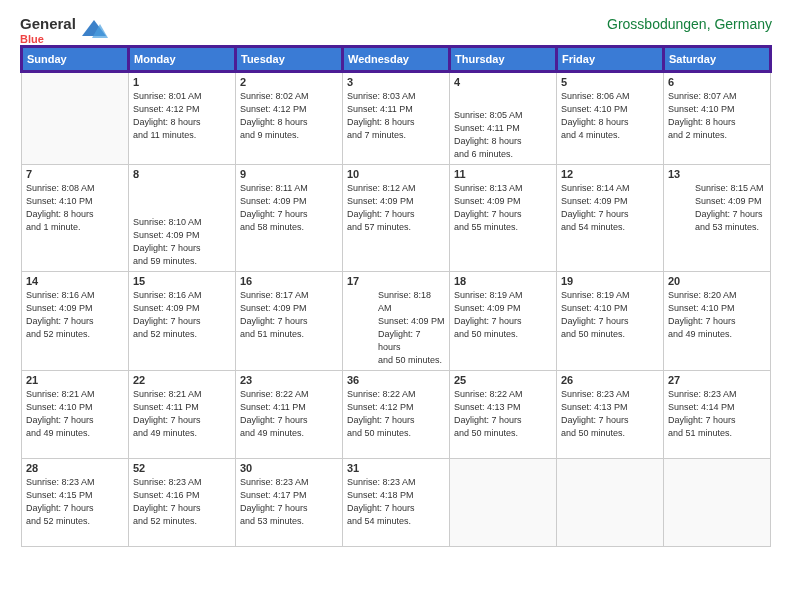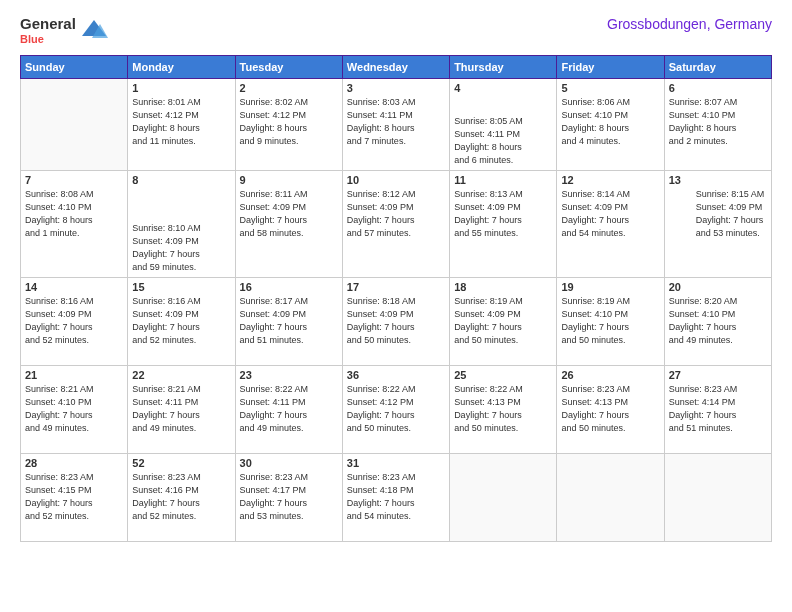--- a/index.html
+++ b/index.html
@@ -13,21 +13,20 @@
     .page {
       width: 792px;
       height: 612px;
       background: #fff;
       padding: 16px 20px 10px 20px;
     }
     .header {
       display: flex;
       justify-content: space-between;
       align-items: flex-start;
-      margin-bottom: 10px;
     }
     .logo {
       display: flex;
       align-items: center;
       gap: 0;
     }
     .logo-text {
       display: flex;
       flex-direction: column;
       line-height: 1.1;
@@ -51,35 +50,35 @@
       text-align: right;
     }
     .month-title {
       font-size: 32px;
       font-weight: bold;
       color: #222;
       line-height: 1.1;
     }
     .location {
       font-size: 14px;
-      color: #6d28d9;
+      color: #15803d;
     }
     table {
       width: 100%;
       border-collapse: collapse;
       table-layout: fixed;
     }
     thead tr th {
       background: #3a7bd5;
       color: #fff;
       font-size: 11px;
       font-weight: bold;
       padding: 5px 4px;
       text-align: left;
-      border: 1px solid #4c1d95;
+      border: 3px solid #4c1d95;
     }
     tbody tr td {
       border: 1px solid #ccc;
       vertical-align: top;
       padding: 3px 4px;
       height: 88px;
       font-size: 9.5px;
       color: #333;
     }
     tbody tr td.empty {
@@ -243,21 +242,21 @@
           </td>
           <td>
             <span class="day-number">16</span>
             <div class="day-info" style="white-space: pre-line;">Sunrise: 8:17 AM
 Sunset: 4:09 PM
 Daylight: 7 hours
 and 51 minutes.</div>
           </td>
           <td>
             <span class="day-number">17</span>
-            <div class="day-info" style="white-space: pre-line;">Sunrise: 8:18 AM
+            <div class="day-info" style="white-space: pre-line; margin-left: 31px;">Sunrise: 8:18 AM
 Sunset: 4:09 PM
 Daylight: 7 hours
 and 50 minutes.</div>
           </td>
           <td>
             <span class="day-number">18</span>
             <div class="day-info" style="white-space: pre-line;">Sunrise: 8:19 AM
 Sunset: 4:09 PM
 Daylight: 7 hours
 and 50 minutes.</div>

